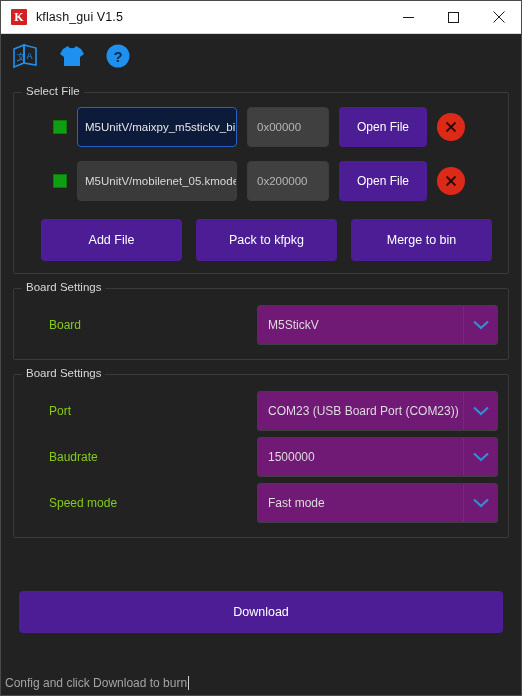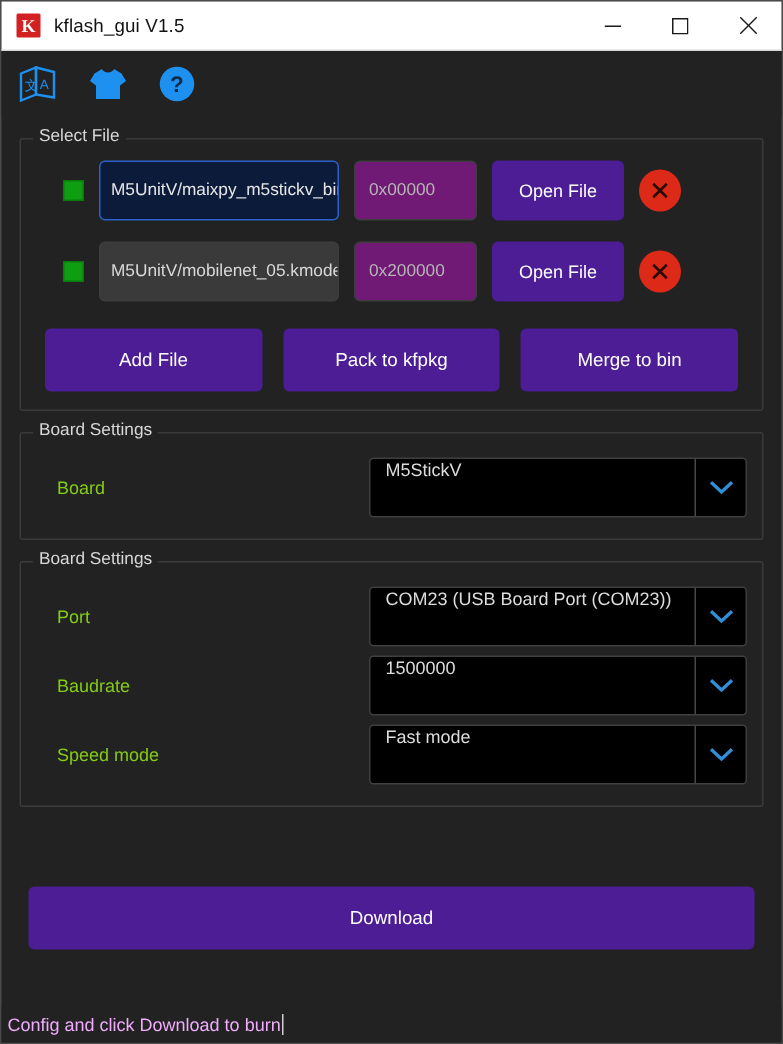--- a/index.html
+++ b/index.html
@@ -91,21 +91,21 @@
     padding: 0 12px;
     display: flex;
     flex-direction: column;
   }
 
   .group {
     border: 1px solid #3a3a3a;
     border-radius: 2px;
     position: relative;
     margin-top: 14px;
-    padding: 14px 10px 10px 10px;
+    padding: 14px 10px 10px 21px;
   }
   .group-title {
     position: absolute;
     top: -8px;
     left: 8px;
     background: #222222;
     padding: 0 4px;
     font-size: 11.5px;
     color: #d8d8d8;
   }
@@ -143,21 +143,21 @@
   .path-input.focused {
     background: #0c1b3a;
     border: 1px solid #2a60c8;
     color: #e6e6e6;
   }
   .addr-input {
     width: 82px;
     height: 40px;
     border-radius: 4px;
     border: 1px solid #3d3d3d;
-    background: #701a75;
+    background: #404040;
     color: #b5b5b5;
     font-size: 11.5px;
     padding: 0 9px;
     display: flex;
     align-items: center;
   }
   .btn-blue {
     background: #4c1d95;
     color: #ffffff;
     border: none;
@@ -203,25 +203,25 @@
   }
   .set-label {
     width: 222px;
     padding-left: 14px;
     font-size: 12px;
     color: #84cc16;
   }
   .combo {
     flex: 1;
     height: 40px;
-    background: #000000;
+    background: #701a75;
     border: 1px solid #3f3f3f;
     border-radius: 3px;
     display: flex;
-    align-items: flex-start;
+    align-items: center;
     position: relative;
     cursor: pointer;
   }
   .combo-val {
     flex: 1;
     padding-left: 10px;
     font-size: 12px;
     color: #dcdcdc;
     white-space: nowrap;
     overflow: hidden;
@@ -247,21 +247,21 @@
   .statusbar {
     height: 24px;
     min-height: 24px;
     display: flex;
     align-items: center;
     padding-left: 4px;
     background: #222222;
   }
   .status-text {
     font-size: 12px;
-    color: #f0abfc;
+    color: #a3a3a3;
     white-space: nowrap;
   }
   .caret {
     width: 1px;
     height: 14px;
     background: #cfcfcf;
     margin-left: 1px;
   }
 </style>
 </head>

